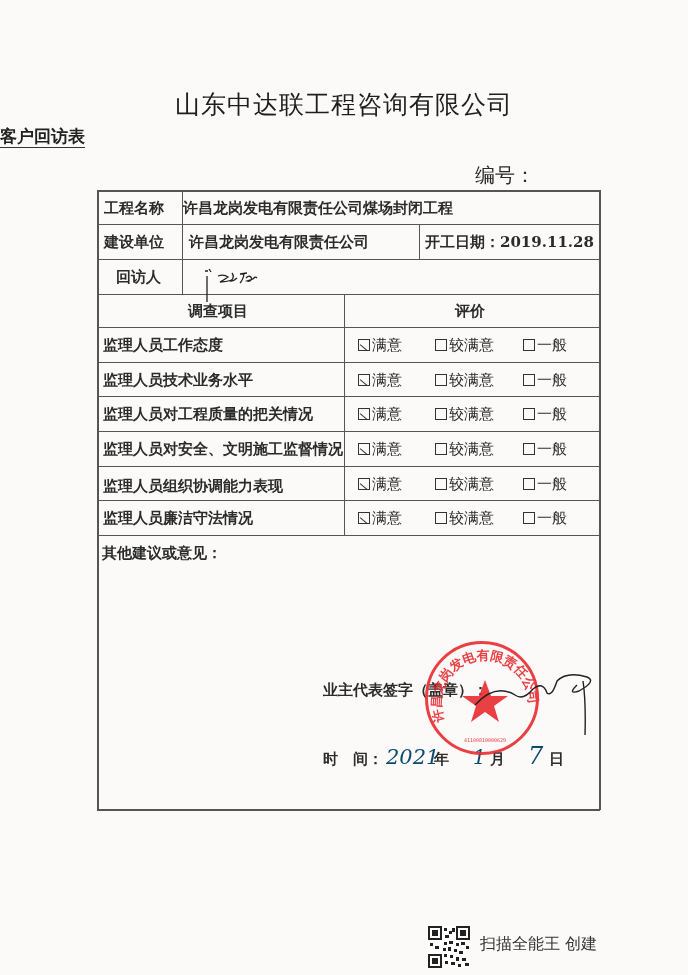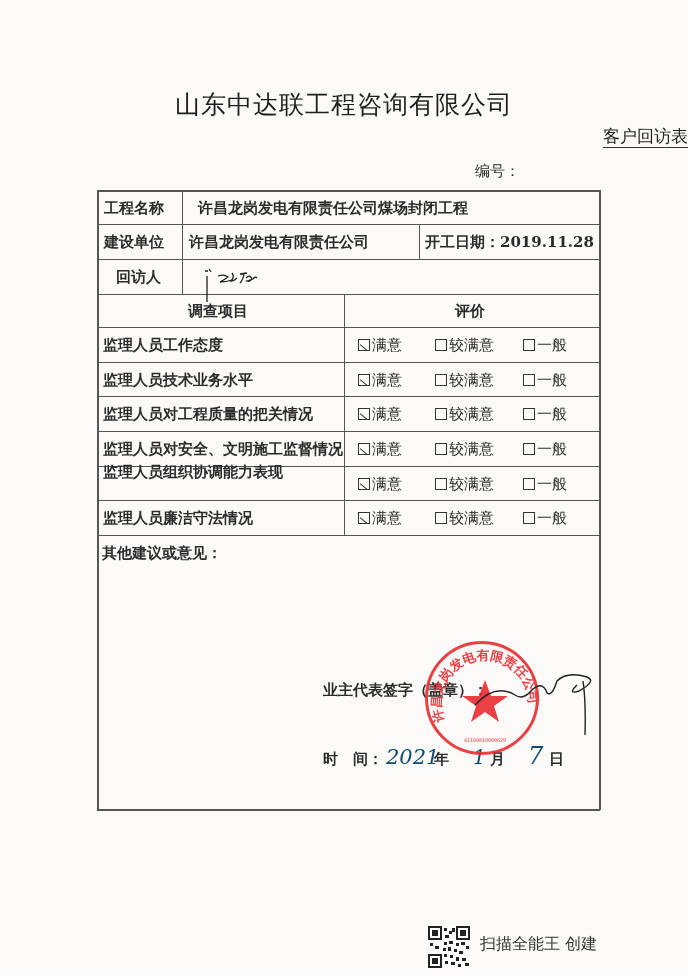--- a/index.html
+++ b/index.html
@@ -9,25 +9,25 @@
     font-family:"DejaVu Serif","Liberation Serif",serif;
     color:#2a2a2a;
   }
   .abs { position:absolute; }
   .company-title {
     left:0; width:688px; top:88px; text-align:center;
     font-size:25px; letter-spacing:1px; color:#1e1e1e;
     font-family:"DejaVu Sans","Liberation Sans",sans-serif;
   }
   .form-title {
-    left:0; width:688px; top:125px; text-align:right;
-    font-size:17px; color:#222;
+    left:0; width:688px; top:125px; text-align:left;
+    font-size:17px; color:#222;font-weight:bold;
   }
   .form-title span { border-bottom:1.5px solid #333; padding-bottom:1px; }
-  .serial { left:475px; top:162px; font-size:15px; }
+  .serial { left:475px; top:162px; font-size:20px; }
   .line { background:#555; position:absolute; }
   .cell-text { position:absolute; font-size:15px; white-space:nowrap; color:#2b2b2b;font-weight:bold; }
   .opt { position:absolute; font-size:15px; white-space:nowrap; color:#2b2b2b; }
   .box {
     display:inline-block; width:10px; height:10px; border:1.3px solid #333;
     vertical-align:-1px; margin-right:2px; position:relative;
   }
   .box.checked::after {
     content:""; position:absolute; left:1px; top:4px; width:9px; height:1.3px;
     background:#333; transform:rotate(40deg); transform-origin:left center;
@@ -73,21 +73,21 @@
   <div class="line" style="left:97px; top:466px; width:503px; height:1.2px;"></div>
   <div class="line" style="left:97px; top:500px; width:503px; height:1.2px;"></div>
   <div class="line" style="left:97px; top:535px; width:503px; height:1.2px;"></div>
 
   <div class="line" style="left:182px; top:190px; width:1.2px; height:104px;"></div>
   <div class="line" style="left:419px; top:224px; width:1.2px; height:35px;"></div>
   <div class="line" style="left:344px; top:294px; width:1.2px; height:241px;"></div>
 </div>
 
 <div class="cell-text" style="left:104px; top:199px;">工程名称</div>
-<div class="cell-text" style="left:198px; top:199px;">许昌龙岗发电有限责任公司煤场封闭工程</div>
+<div class="cell-text" style="left:183px; top:199px;">许昌龙岗发电有限责任公司煤场封闭工程</div>
 
 <div class="cell-text" style="left:104px; top:233px;">建设单位</div>
 <div class="cell-text" style="left:189px; top:233px;">许昌龙岗发电有限责任公司</div>
 <div class="cell-text" style="left:425px; top:233px;">
   <span>开工日期：</span><span>2019.11.28</span>
 </div>
 
 <div class="cell-text" style="left:116px; top:268px;">回访人</div>
 <svg class="abs" style="left:200px; top:264px;" width="70" height="40">
   <path d="M7 12 L7 38 M5 7 l3 0 M9 5 l2 3" stroke="#222" stroke-width="1.3" fill="none"></path>
@@ -117,21 +117,21 @@
   <div class="opt" style="left:435px; top:405px;"><span class="box"></span><span>较满意</span></div>
   <div class="opt" style="left:523px; top:405px;"><span class="box"></span><span>一般</span></div>
 </div>
 <div>
   <div class="cell-text" style="left:103px; top:440px;">监理人员对安全、文明施工监督情况</div>
   <div class="opt" style="left:358px; top:440px;"><span class="box checked"></span><span>满意</span></div>
   <div class="opt" style="left:435px; top:440px;"><span class="box"></span><span>较满意</span></div>
   <div class="opt" style="left:523px; top:440px;"><span class="box"></span><span>一般</span></div>
 </div>
 <div>
-  <div class="cell-text" style="left:103px; top:463px;">监理人员组织协调能力表现</div>
+  <div class="cell-text" style="left:103px; top:477px;">监理人员组织协调能力表现</div>
   <div class="opt" style="left:358px; top:475px;"><span class="box checked"></span><span>满意</span></div>
   <div class="opt" style="left:435px; top:475px;"><span class="box"></span><span>较满意</span></div>
   <div class="opt" style="left:523px; top:475px;"><span class="box"></span><span>一般</span></div>
 </div>
 <div>
   <div class="cell-text" style="left:103px; top:509px;">监理人员廉洁守法情况</div>
   <div class="opt" style="left:358px; top:509px;"><span class="box checked"></span><span>满意</span></div>
   <div class="opt" style="left:435px; top:509px;"><span class="box"></span><span>较满意</span></div>
   <div class="opt" style="left:523px; top:509px;"><span class="box"></span><span>一般</span></div>
 </div>

